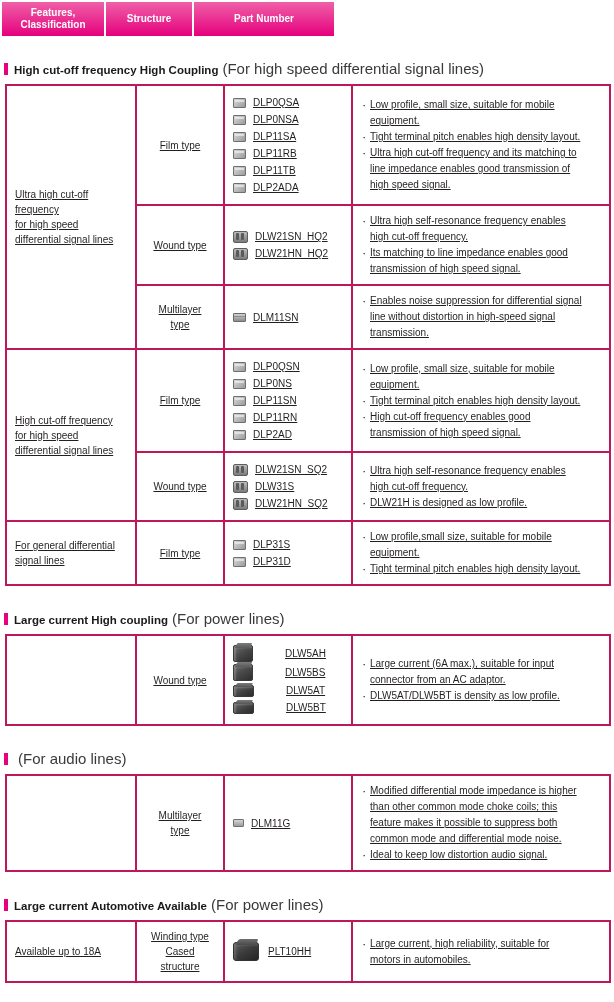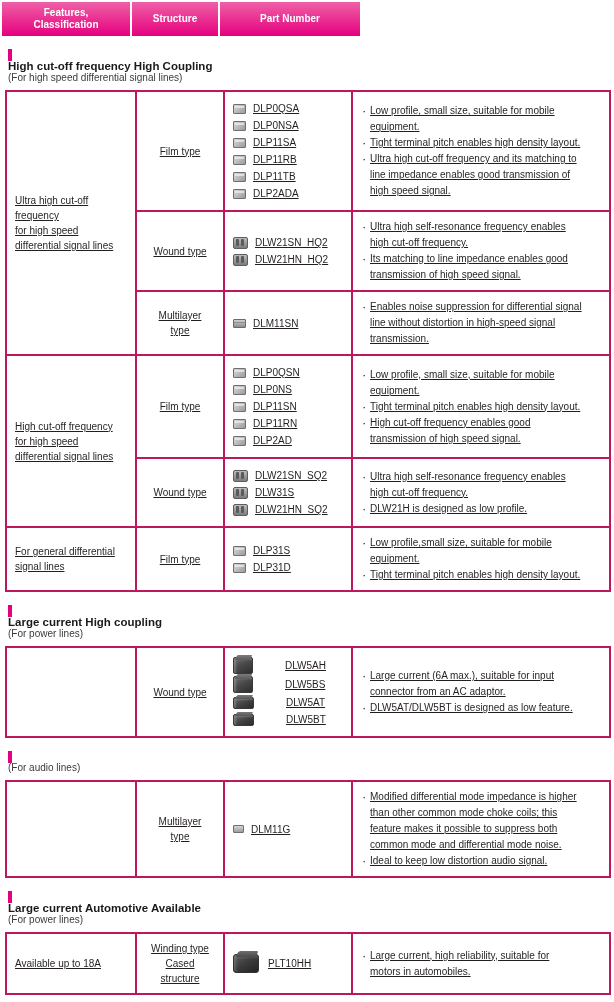--- a/index.html
+++ b/index.html
@@ -36,50 +36,49 @@
     text-align: center;
     display: flex;
     align-items: center;
     justify-content: center;
     line-height: 1.25;
     height: 34px;
     box-sizing: border-box;
     border-right: 2px solid #ffffff;
   }
   .header-cell:last-child { border-right: none; }
-  .hc-features   { width: 130px; }
+  .hc-features   { width: 104px; }
   .hc-structure  { width: 88px; }
   .hc-part       { width: 140px; }
   .hc-comments   { width: 258px; }
 
   
   .section-title {
     display: flex;
     align-items: baseline;
-    margin: 12px 0 7px 4px;
+    margin: 24px 0 7px 4px;
     font-size: 11px;
     color: #231f20;
-    flex-direction: column;
   }
   .section-title .bar {
     display: inline-block;
     width: 4px;
     height: 12px;
     background: #e6007e;
     margin-right: 6px;
     position: relative;
     top: 1px;
   }
   .section-title .main {
     font-weight: bold;
     font-size: 11.5px;
     color: #1a1a1a;
   }
   .section-title .sub {
-    font-size: 10px;
+    font-size: 15px;
     color: #3a3a3a;
     margin-left: 4px;
     font-weight: normal;
   }
 
   
   table.grid {
     border-collapse: collapse;
     width: 604px;
     margin-left: 5px;
@@ -526,21 +525,21 @@
             <li>
                 <span class="icon ic-cube-flat"></span>
                 <span class="pname">DLW5BT</span>
               </li>
           </ul>
         </td>
         <td>
           <ul class="comments">
             <li>Large current (6A max.), suitable for input</li>
             <li class="nobullet">connector from an AC adaptor.</li>
-            <li>DLW5AT/DLW5BT is designed as low feature.</li>
+            <li>DLW5AT/DLW5BT is density as low profile.</li>
           </ul>
         </td>
       </tr>
     </tbody>
   </table>
 
   <div class="section-title">
     <span class="bar"></span>
     <span class="sub">(For audio lines)</span>
   </div>

